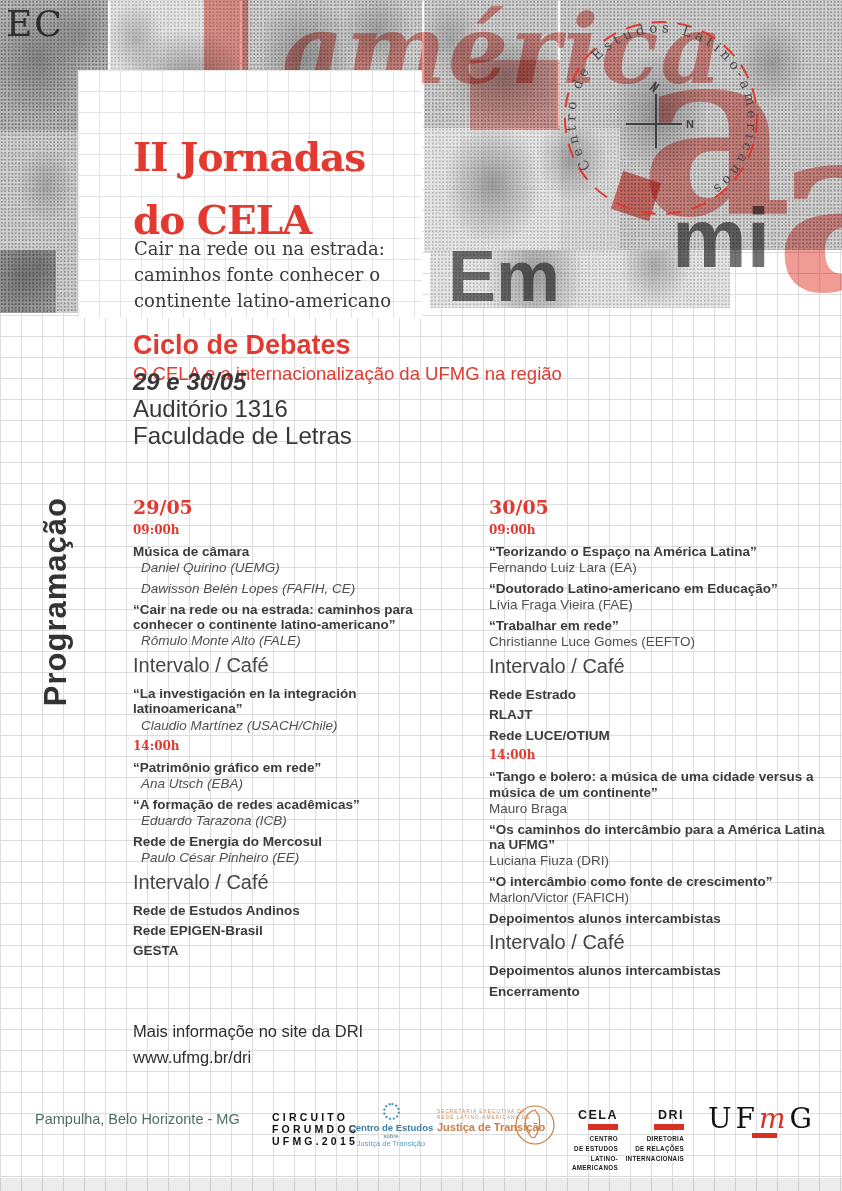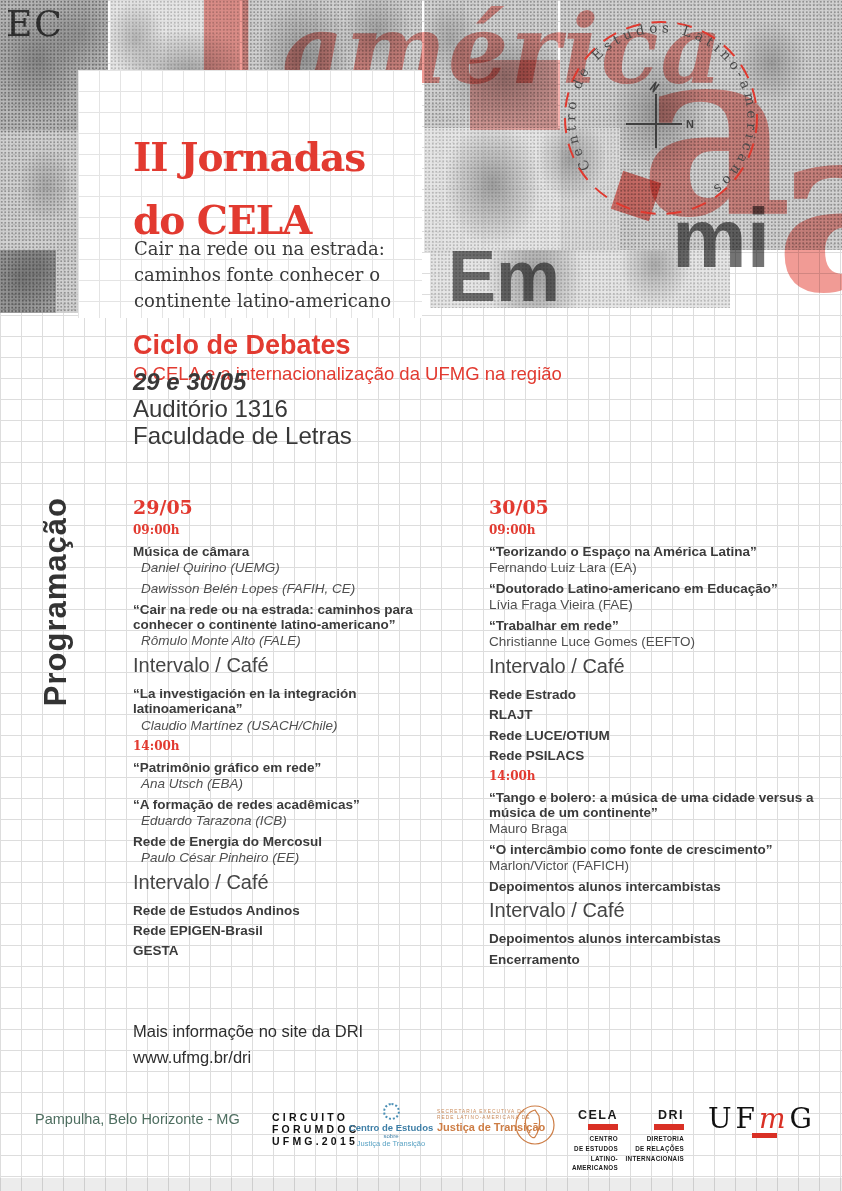--- a/index.html
+++ b/index.html
@@ -220,27 +220,28 @@
         <div class="break">Intervalo / Café</div>
         <div class="entry">
           <div class="entry-title">Rede Estrado</div>
         </div>
         <div class="entry">
           <div class="entry-title">RLAJT</div>
         </div>
         <div class="entry">
           <div class="entry-title">Rede LUCE/OTIUM</div>
         </div>
-        <div class="entry">
-          <div class="entry-title">Rede PSILACS</div>
-        </div>
         <div class="time">14:00h</div>
         <div class="entry">
           <div class="entry-title">“Tango e bolero: a música de uma cidade versus a música de um continente”</div>
           <div class="entry-speaker">Mauro Braga</div>
+        </div>
+        <div class="entry">
+          <div class="entry-title">“Os caminhos do intercâmbio para a América Latina na UFMG”</div>
+          <div class="entry-speaker">Luciana Fiuza (DRI)</div>
         </div>
         <div class="entry">
           <div class="entry-title">“O intercâmbio como fonte de crescimento”</div>
           <div class="entry-speaker">Marlon/Victor (FAFICH)</div>
         </div>
         <div class="entry">
           <div class="entry-title">Depoimentos alunos intercambistas</div>
         </div>
         <div class="break">Intervalo / Café</div>
         <div class="entry">

